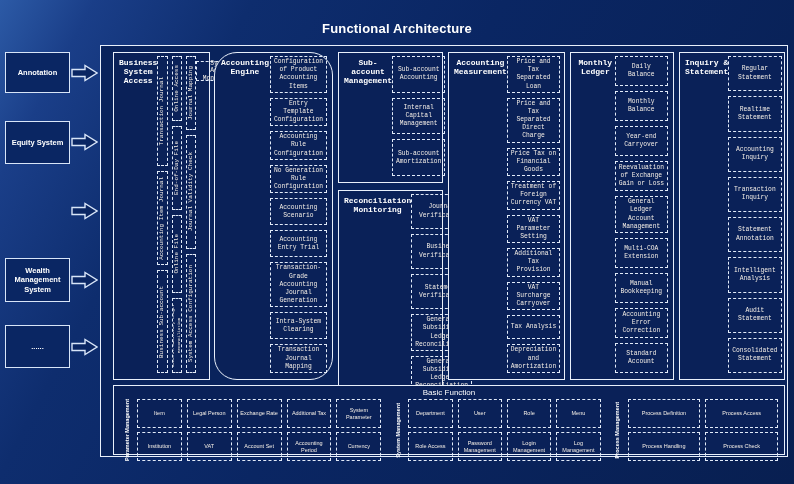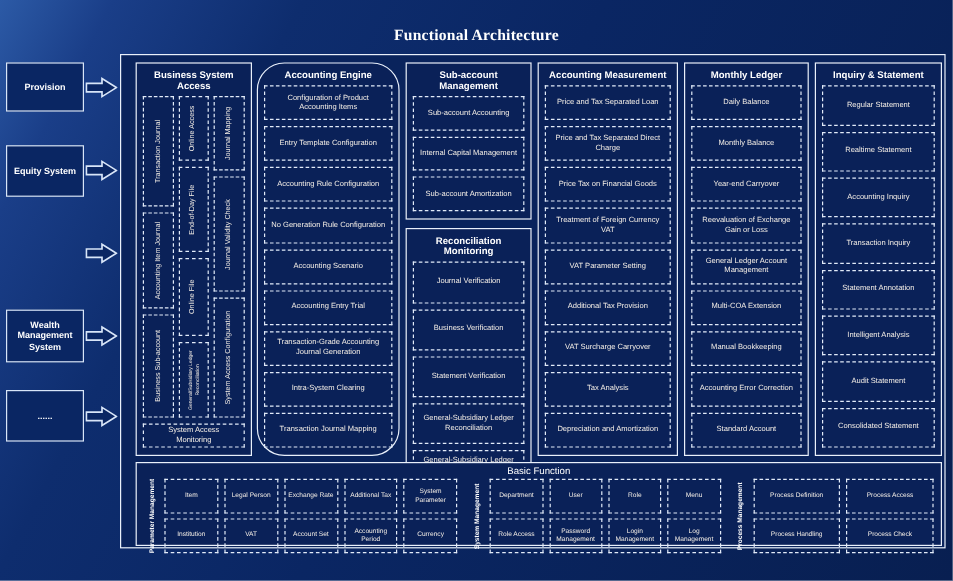--- a/index.html
+++ b/index.html
@@ -8,39 +8,39 @@
     font-family:"Liberation Sans", sans-serif;
     color:#ffffff;
     overflow:hidden;
   }
   .page {
     position:relative; width:794px; height:484px;
     background: linear-gradient(118deg, #2c5aa6 0%, #1a3e88 9%, #0e2d6e 24%, #0a2663 48%, #081f51 100%);
   }
   .title {
     position:absolute; top:21px; left:0; width:794px;
-    text-align:center; font-size:13px; font-weight:bold; letter-spacing:.2px;font-family:Liberation Serif, serif;
+    text-align:center; font-size:13px; font-weight:bold; letter-spacing:.2px;
   }
   .main-frame {
     position:absolute; left:100px; top:45px; width:688px; height:412px;
     border:1.5px solid #e9f0fb; background:#09235c;
   }
   
   .sys-box {
     position:absolute; left:5px; width:65px;
     border:1.5px solid #d8e5f8; background:#0a2663;
     display:flex; align-items:center; justify-content:center;
     text-align:center; font-weight:bold; font-size:7.5px; line-height:1.25; padding:2px;
   }
   .arrow { position:absolute; left:71px; }
   
   .col {
     position:absolute; top:52px; height:328px;
     border:1px solid #e9f0fb; background:#0a2158;
-    display:flex; flex-direction:column; padding:3px 5px 6px;
+    display:flex; flex-direction:row; padding:3px 5px 6px;font-family:Liberation Mono, monospace;
   }
   .col-header {
     font-weight:bold; font-size:8px; text-align:center; line-height:1.15;
     padding:2px 0 4px; color:#ffffff;
   }
   .items { flex:1; display:flex; flex-direction:column; gap:5px; }
   .item {
     flex:1; border:1px dashed #e2ebf9;
     display:flex; align-items:center; justify-content:center;
     text-align:center; font-size:6.3px; line-height:1.3; padding:1px 3px; color:#f4eee6;
@@ -87,21 +87,21 @@
 </head>
 <body>
 
 <div class="page">
 
   <div class="title">Functional Architecture</div>
 
   <div class="main-frame"></div>
 
   <div class="sys-box" style="top:52px;height:41px;">
-    <span>Provision</span>
+    <span>Annotation</span>
   </div>
   <div class="sys-box" style="top:121px;height:43px;">
     <span>Equity System</span>
   </div>
   <div class="sys-box" style="top:258px;height:44px;">
     <span>Wealth Management System</span>
   </div>
   <div class="sys-box" style="top:325px;height:43px;">
     <span>......</span>
   </div>

